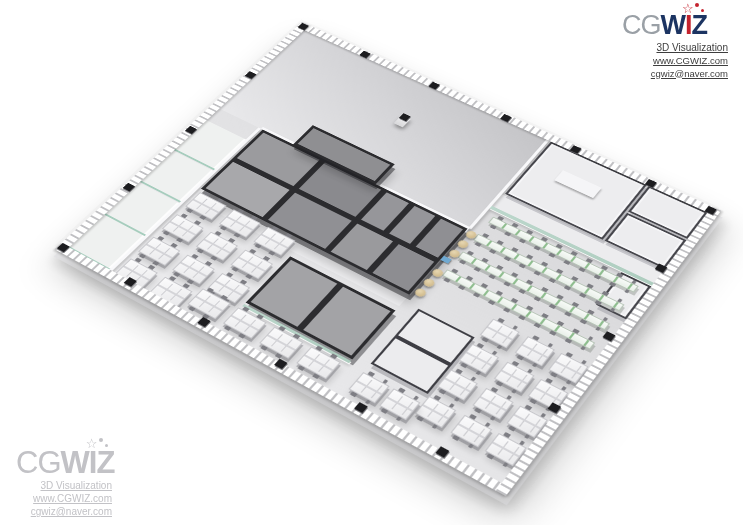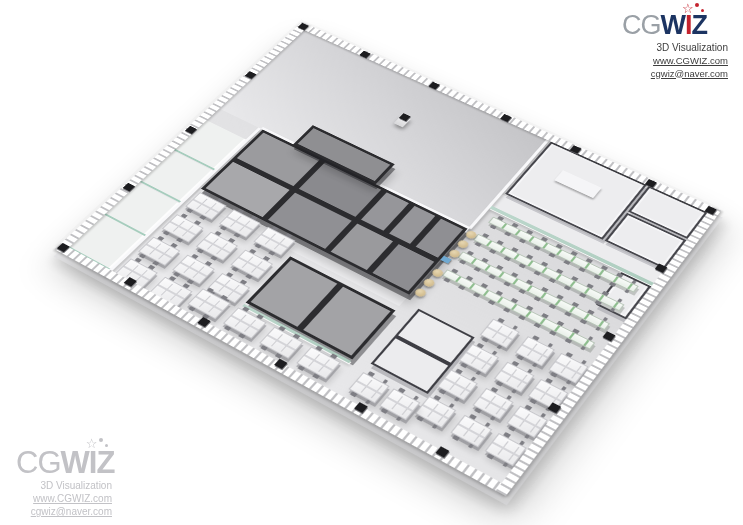--- a/index.html
+++ b/index.html
@@ -53,21 +53,21 @@
   .brand-top{top:12px;right:15px;text-align:right;}
   .logo-line{font-size:27px;font-weight:700;letter-spacing:-1px;white-space:nowrap;}
   .brand-top .logo-line{margin-right:21px;}
   .lg-cg{font-weight:400;color:var(--logo-gray);}
   .lg-w,.lg-z{color:var(--logo-navy);}
   .lg-i{position:relative;color:var(--logo-red);display:inline-block;}
   .star{position:absolute;top:-10px;left:-3px;font-size:13px;font-weight:400;letter-spacing:0;}
   .dot{position:absolute;border-radius:50%;background:currentColor;}
   .dot1{width:4px;height:4px;top:-9px;right:-7px;}
   .dot2{width:3px;height:3px;top:-3px;right:-12px;}
-  .tagline{font-size:10px;color:#3d3d3d;margin-top:4px;}
+  .tagline{font-size:10px;color:#3d3d3d;margin-top:4px;text-decoration:underline;}
   .contact{font-size:9.5px;color:#3d3d3d;margin-top:3px;text-decoration:underline;}
   .brand-wm{left:16px;top:447px;width:96px;color:var(--watermark-gray);}
   .brand-wm .logo-line{font-size:31px;text-align:left;}
   .brand-wm .lg-cg,.brand-wm .lg-w,.brand-wm .lg-z,.brand-wm .lg-i{color:var(--watermark-gray);}
   .brand-wm .tagline,.brand-wm .contact{color:var(--watermark-gray);text-align:right;}
   .brand-wm .tagline{font-size:10px;margin-top:3px;}
   .brand-wm .contact{font-size:10px;margin-top:3px;}
 </style>
 </head>
 <body>

